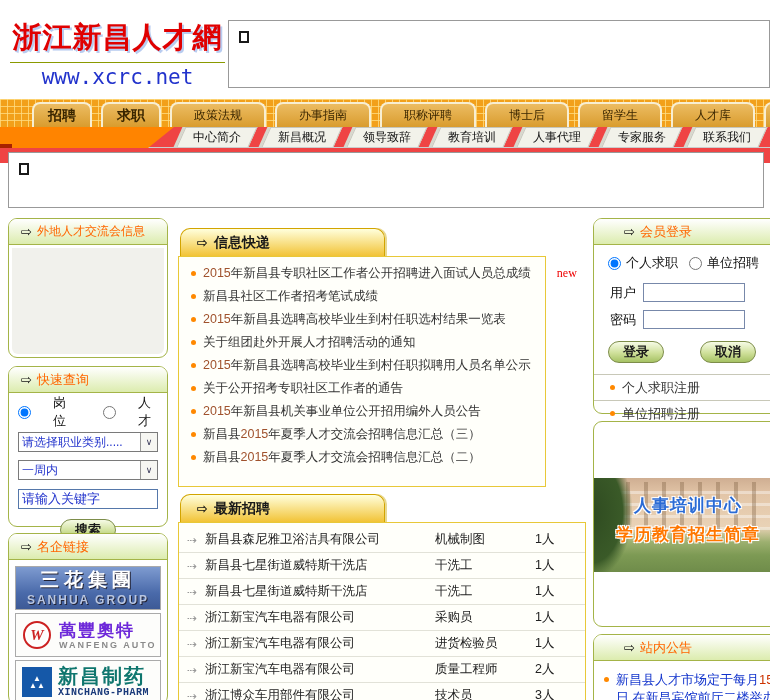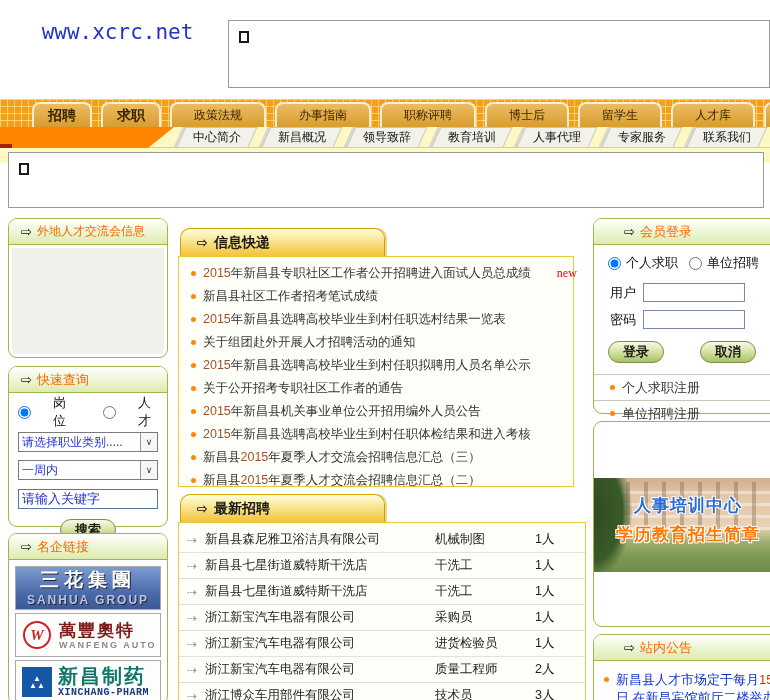--- a/index.html
+++ b/index.html
@@ -37,21 +37,21 @@
   .nav1 .tab {
     height:25px; margin-right:9px; padding:0 22px;
     background:linear-gradient(#ecbc62,#d99c2e);
     border:2px solid #f8eed2; border-bottom:none;
     border-radius:8px 8px 0 0;
     display:flex; align-items:center; justify-content:center;
     color:#3a2600; font-size:12px; white-space:nowrap; cursor:pointer;
   }
   .nav1 .tab.big { font-size:14px; font-weight:bold; padding:0 14px;font-family:Liberation Serif, serif; }
   
-  .nav2 { position:absolute; left:0; top:127px; width:770px; height:36px; background:#fef9c3; }
+  .nav2 { position:absolute; left:0; top:127px; width:770px; height:36px; background:#ef4444; }
   .swoosh {
     position:absolute; left:0; top:0; width:174px; height:21px;
     background:#ff8400;
     clip-path:polygon(0 0, 174px 0, 148px 100%, 0 100%);
   }
   .swoosh-edge { position:absolute; left:0; top:17px; width:12px; height:4px; background:#a82200; }
   .nav2 .tabs { position:absolute; left:181px; top:0; display:flex; gap:13px; }
   .nav2 .tab2 { position:relative; width:72px; height:20px; cursor:pointer; }
   .nav2 .tab2 .bgshape {
     position:absolute; inset:0; background:#f2f2ea;
@@ -122,21 +122,21 @@
   
   .logos { padding:6px; }
   .logo-tile { border:1px solid #aaa; height:44px; margin-bottom:3px; overflow:hidden; cursor:pointer; }
   .sanhua { background:linear-gradient(#7e9bd0,#4a6aaa 62%,#3d5a96); text-align:center; }
   .sanhua .cn { font-size:19px; font-weight:bold; color:#fff; letter-spacing:5px; text-shadow:1px 1px 0 #223; line-height:26px;}
   .sanhua .en { font-size:12px; font-weight:bold; color:#b8c6e2; letter-spacing:2px; text-shadow:1px 1px 0 #223; line-height:14px;}
   .wanfeng { background:#fdfdfb; display:flex; align-items:center; padding-left:7px; gap:8px; }
   .wf-emblem { width:28px; height:28px; border-radius:50%; border:2px solid #c22; color:#c22;
                font-family:"Liberation Serif", serif; font-weight:bold; font-style:italic; font-size:15px;
                display:flex; align-items:center; justify-content:center; box-shadow:0 0 0 2px #fff inset; }
-  .wanfeng .cn { font-size:17px; font-weight:bold; color:#7f1d1d; letter-spacing:2px; line-height:19px; }
+  .wanfeng .cn { font-size:17px; font-weight:bold; color:#6d28d9; letter-spacing:2px; line-height:19px; }
   .wanfeng .en { font-size:9px; font-weight:bold; color:#8a8a8a; letter-spacing:2px; }
   .xcpharm { background:#fdfdfb; display:flex; align-items:center; padding-left:6px; gap:6px; }
   .xc-emblem { width:30px; height:30px; background:#1558a8; color:#fff; display:flex; flex-direction:column;
                align-items:center; justify-content:center; font-size:8px; line-height:7px; }
   .xcpharm .cn { font-size:20px; font-weight:bold; color:#0f766e; letter-spacing:2px; line-height:21px; white-space:nowrap;}
   .xcpharm .en { font-size:10px; font-weight:bold; color:#1a3a7a; letter-spacing:.5px;font-family:Liberation Mono, monospace; }
   
   .login-body { padding:6px 0 0 0; }
   .lg-radio { display:flex; align-items:center; gap:5px; font-size:13px; color:#111; padding-left:14px; height:24px; }
   .lg-radio input { width:13px; height:13px; }
@@ -161,20 +161,21 @@
   .ph2 { margin-top:6px; color:#ff7700; }
   
   .notice-body { padding:10px 4px 0 10px; }
   .notice-item { display:flex; font-size:13px; color:#1133cc; line-height:18px; cursor:pointer; }
   .notice-item .dot { margin-top:6px; }
 </style>
 </head>
 <body>
 
 <div class="logo">
+  <div class="title">浙江新昌人才網</div>
   <div class="url">www.xcrc.net</div>
 </div>
 <div class="hdr-banner">
   <div class="bimg"></div>
 </div>
 
 <div class="nav1">
   <div class="tab big">招聘</div>
   <div class="tab big">求职</div>
   <div class="tab">政策法规</div>
@@ -289,21 +290,21 @@
         <div class="en">XINCHANG-PHARM</div>
       </div>
     </div>
   </div>
 </div>
 
 <div class="ytab" style="left:180px; top:228px;">
   <span class="arrow-ic">⇨</span>
   <span>信息快递</span>
 </div>
-<div class="ybody" style="left:178px; top:256px; width:396px; height:231px; padding-top:5px;">
+<div class="ybody" style="left:178px; top:256px; width:368px; height:231px; padding-top:5px;">
   <div class="news-item">
       <span class="dot"></span>
       <span class="txt"><span style="color:#a0522d">2015</span>年新昌县专职社区工作者公开招聘进入面试人员总成绩</span>
       <span class="badge-new">new</span>
     </div>
   <div class="news-item">
       <span class="dot"></span>
       <span class="txt">新昌县社区工作者招考笔试成绩</span>
     </div>
   <div class="news-item">
@@ -318,24 +319,20 @@
       <span class="dot"></span>
       <span class="txt"><span style="color:#a0522d">2015</span>年新昌县选聘高校毕业生到村任职拟聘用人员名单公示</span>
     </div>
   <div class="news-item">
       <span class="dot"></span>
       <span class="txt">关于公开招考专职社区工作者的通告</span>
     </div>
   <div class="news-item">
       <span class="dot"></span>
       <span class="txt"><span style="color:#a0522d">2015</span>年新昌县机关事业单位公开招用编外人员公告</span>
-    </div>
-  <div class="news-item">
-      <span class="dot"></span>
-      <span class="txt"><span style="color:#a0522d">2015</span>年新昌县选聘高校毕业生到村任职体检结果和进入考核</span>
     </div>
   <div class="news-item">
       <span class="dot"></span>
       <span class="txt">新昌县<span style="color:#a0522d">2015</span>年夏季人才交流会招聘信息汇总（三）</span>
     </div>
   <div class="news-item">
       <span class="dot"></span>
       <span class="txt">新昌县<span style="color:#a0522d">2015</span>年夏季人才交流会招聘信息汇总（二）</span>
     </div>
 </div>

